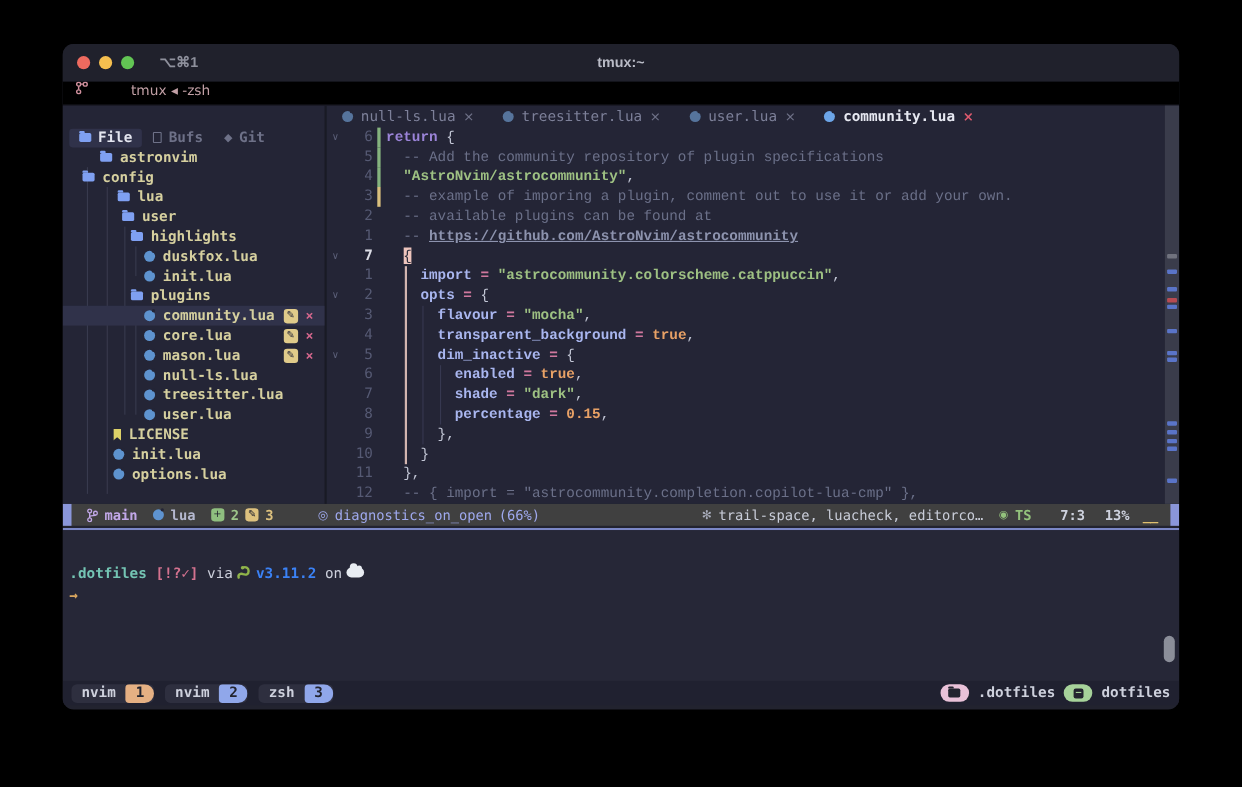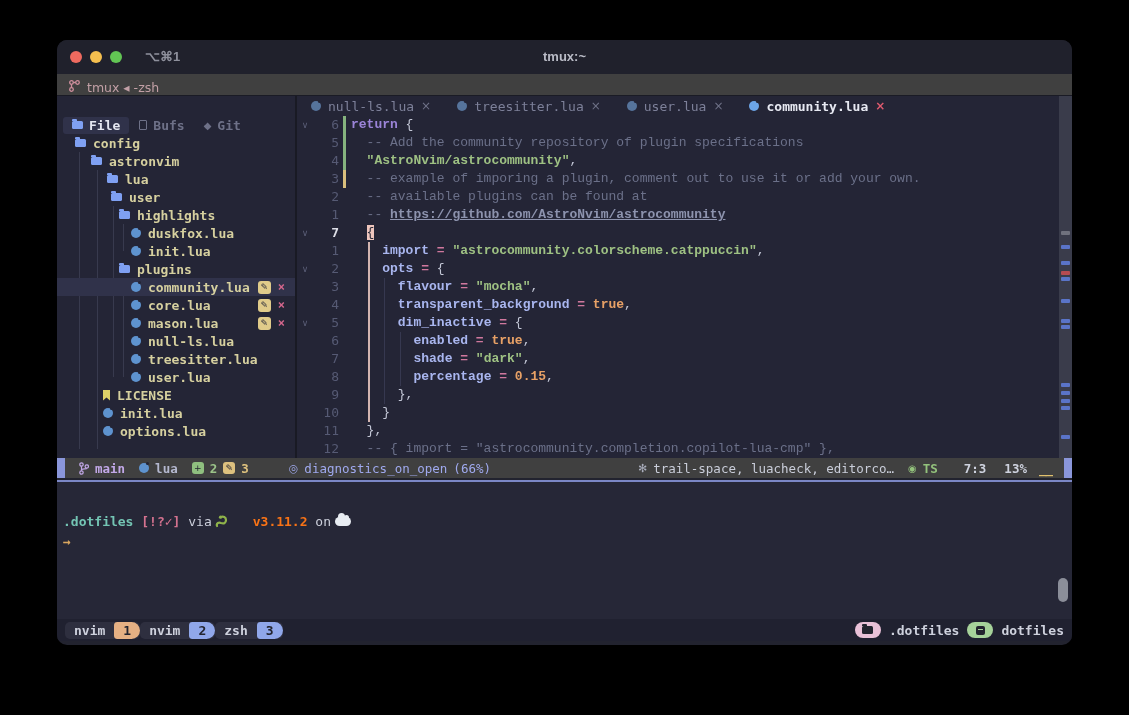--- a/index.html
+++ b/index.html
@@ -16,21 +16,21 @@
   
   #titlebar{position:relative;height:34px;background:#20212c;}
   .tl{position:absolute;top:11px;width:12px;height:12px;border-radius:50%;}
   .tl.red{left:13px;background:#ee6a5f;}
   .tl.yellow{left:33px;background:#f5bf4f;}
   .tl.green{left:53px;background:#62c554;}
   #tb-shortcut{position:absolute;left:88px;top:9px;color:#8e909c;font:700 13px "Liberation Sans",sans-serif;}
   #tb-title{position:absolute;left:0;right:0;top:9px;text-align:center;color:#b9bbc6;font:700 13px "Liberation Sans",sans-serif;}
 
   
-  #tabrow{height:22px;display:flex;align-items:flex-end;padding-left:12px;background:#404040;border-bottom:1px solid #1a1b25;}
+  #tabrow{height:22px;display:flex;align-items:flex-start;padding-left:12px;background:#000000;border-bottom:1px solid #1a1b25;gap:32px;}
   #tabrow .sess-icon{color:#cf8f9d;margin-right:7px;font-size:11px;}
   #tabrow .sess-label{color:#c2a0a6;font-size:12.5px;font-family:"DejaVu Sans",sans-serif;}
 
   
   #nvim{display:flex;height:362px;background:#242536;position:relative;}
   #sidebar{width:238px;position:relative;padding-top:20px;flex:none;}
   #sb-tabs{height:18px;display:flex;align-items:center;padding-left:6px;gap:1px;font-size:13px;}
   .sb-tab{display:flex;align-items:center;gap:6px;padding:1px 9px;color:#6e7188;border-radius:3px;font-weight:700;}
   .sb-tab.active{background:#30324a;color:#e4e6f0;}
   .ic-folder{display:inline-block;width:11px;height:8px;background:#7fa0f2;border-radius:1.5px;position:relative;}
@@ -117,29 +117,29 @@
   .sl-cur{color:#e0c06e;font-weight:700;margin-left:12px;letter-spacing:-1px;}
   .sl-right-block{width:8px;height:20px;background:#8a96da;flex:none;margin-left:12px;}
 
   
   #paneborder{height:2px;background:#7b87c6;margin-top:2px;}
   #term{height:137px;background:#262737;position:relative;font-size:13px;}
   #prompt{position:absolute;left:6px;top:32px;white-space:pre;font-weight:700;}
   .p-teal{color:#74c5b4;}
   .p-rose{color:#d4728f;}
   .p-fg{color:#cdd0dc;font-weight:400;}
-  .p-gold{color:#f97316;margin-left:20px;}
+  .p-gold{color:#3b82f6;}
   .ic-snake{display:inline-block;vertical-align:-2px;margin:0 3px;}
   .ic-cloud{display:inline-block;width:16px;height:9px;background:#e8ecf2;border-radius:6px;position:relative;vertical-align:0px;margin-left:4px;}
   .ic-cloud::before{content:"";position:absolute;left:3px;top:-4px;width:7px;height:7px;border-radius:50%;background:#e8ecf2;}
   .ic-cloud::after{content:"";position:absolute;right:2px;top:-2px;width:5px;height:5px;border-radius:50%;background:#e8ecf2;}
   #arrow{position:absolute;left:6px;top:52px;color:#d9a65f;font-weight:700;}
 
   
-  #tmuxbar{height:22px;background:#202130;display:flex;align-items:center;padding:0 8px;font-size:13px;font-weight:700;}
+  #tmuxbar{height:22px;background:#202130;display:flex;align-items:center;padding:0 8px;font-size:13px;font-weight:700;gap:10px;}
   .twin{display:flex;align-items:center;background:#2e2f3f;border-radius:5px;overflow:hidden;}
   .twin .wname{color:#ced1dd;padding:1px 9px;}
   .twin .wnum{padding:1px 9px;border-radius:4px 10px 10px 4px;color:#23242f;}
   .wnum.peach{background:#e5b083;}
   .wnum.blue{background:#90a7ea;}
   #tmux-right{margin-left:auto;display:flex;align-items:center;gap:8px;}
   .tchip{display:flex;align-items:center;gap:8px;}
   .tchip .pill{width:26px;height:16px;border-radius:8px;display:flex;align-items:center;justify-content:center;}
   .pill.pink{background:#e9c1d8;}
   .pill.green{background:#a6d29a;}
@@ -191,27 +191,27 @@
             <span class="ic-diamond">◆</span>
             <span>Git</span>
           </span>
         </div>
       <div id="tree">
           <div class="tree-guide" style="left: 22px; top: 18px; height: 297px;"></div>
           <div class="tree-guide" style="left: 40px; top: 36px; height: 279px;"></div>
           <div class="tree-guide" style="left: 56px; top: 72px; height: 171px;"></div>
           <div class="tree-guide" style="left: 66px; top: 90px; height: 27px;"></div>
           <div class="tree-guide" style="left: 66px; top: 144px; height: 99px;"></div>
+          <div class="tree-row" style="padding-left: 34px;">
+            <span class="ic-folder"></span>
+            <span class="lbl">astronvim</span>
+          </div>
           <div class="tree-row" style="padding-left: 18px;">
             <span class="ic-folder"></span>
             <span class="lbl">config</span>
-          </div>
-          <div class="tree-row" style="padding-left: 34px;">
-            <span class="ic-folder"></span>
-            <span class="lbl">astronvim</span>
           </div>
           <div class="tree-row" style="padding-left: 50px;">
             <span class="ic-folder"></span>
             <span class="lbl">lua</span>
           </div>
           <div class="tree-row" style="padding-left: 54px;">
             <span class="ic-folder"></span>
             <span class="lbl">user</span>
           </div>
           <div class="tree-row" style="padding-left: 62px;">

